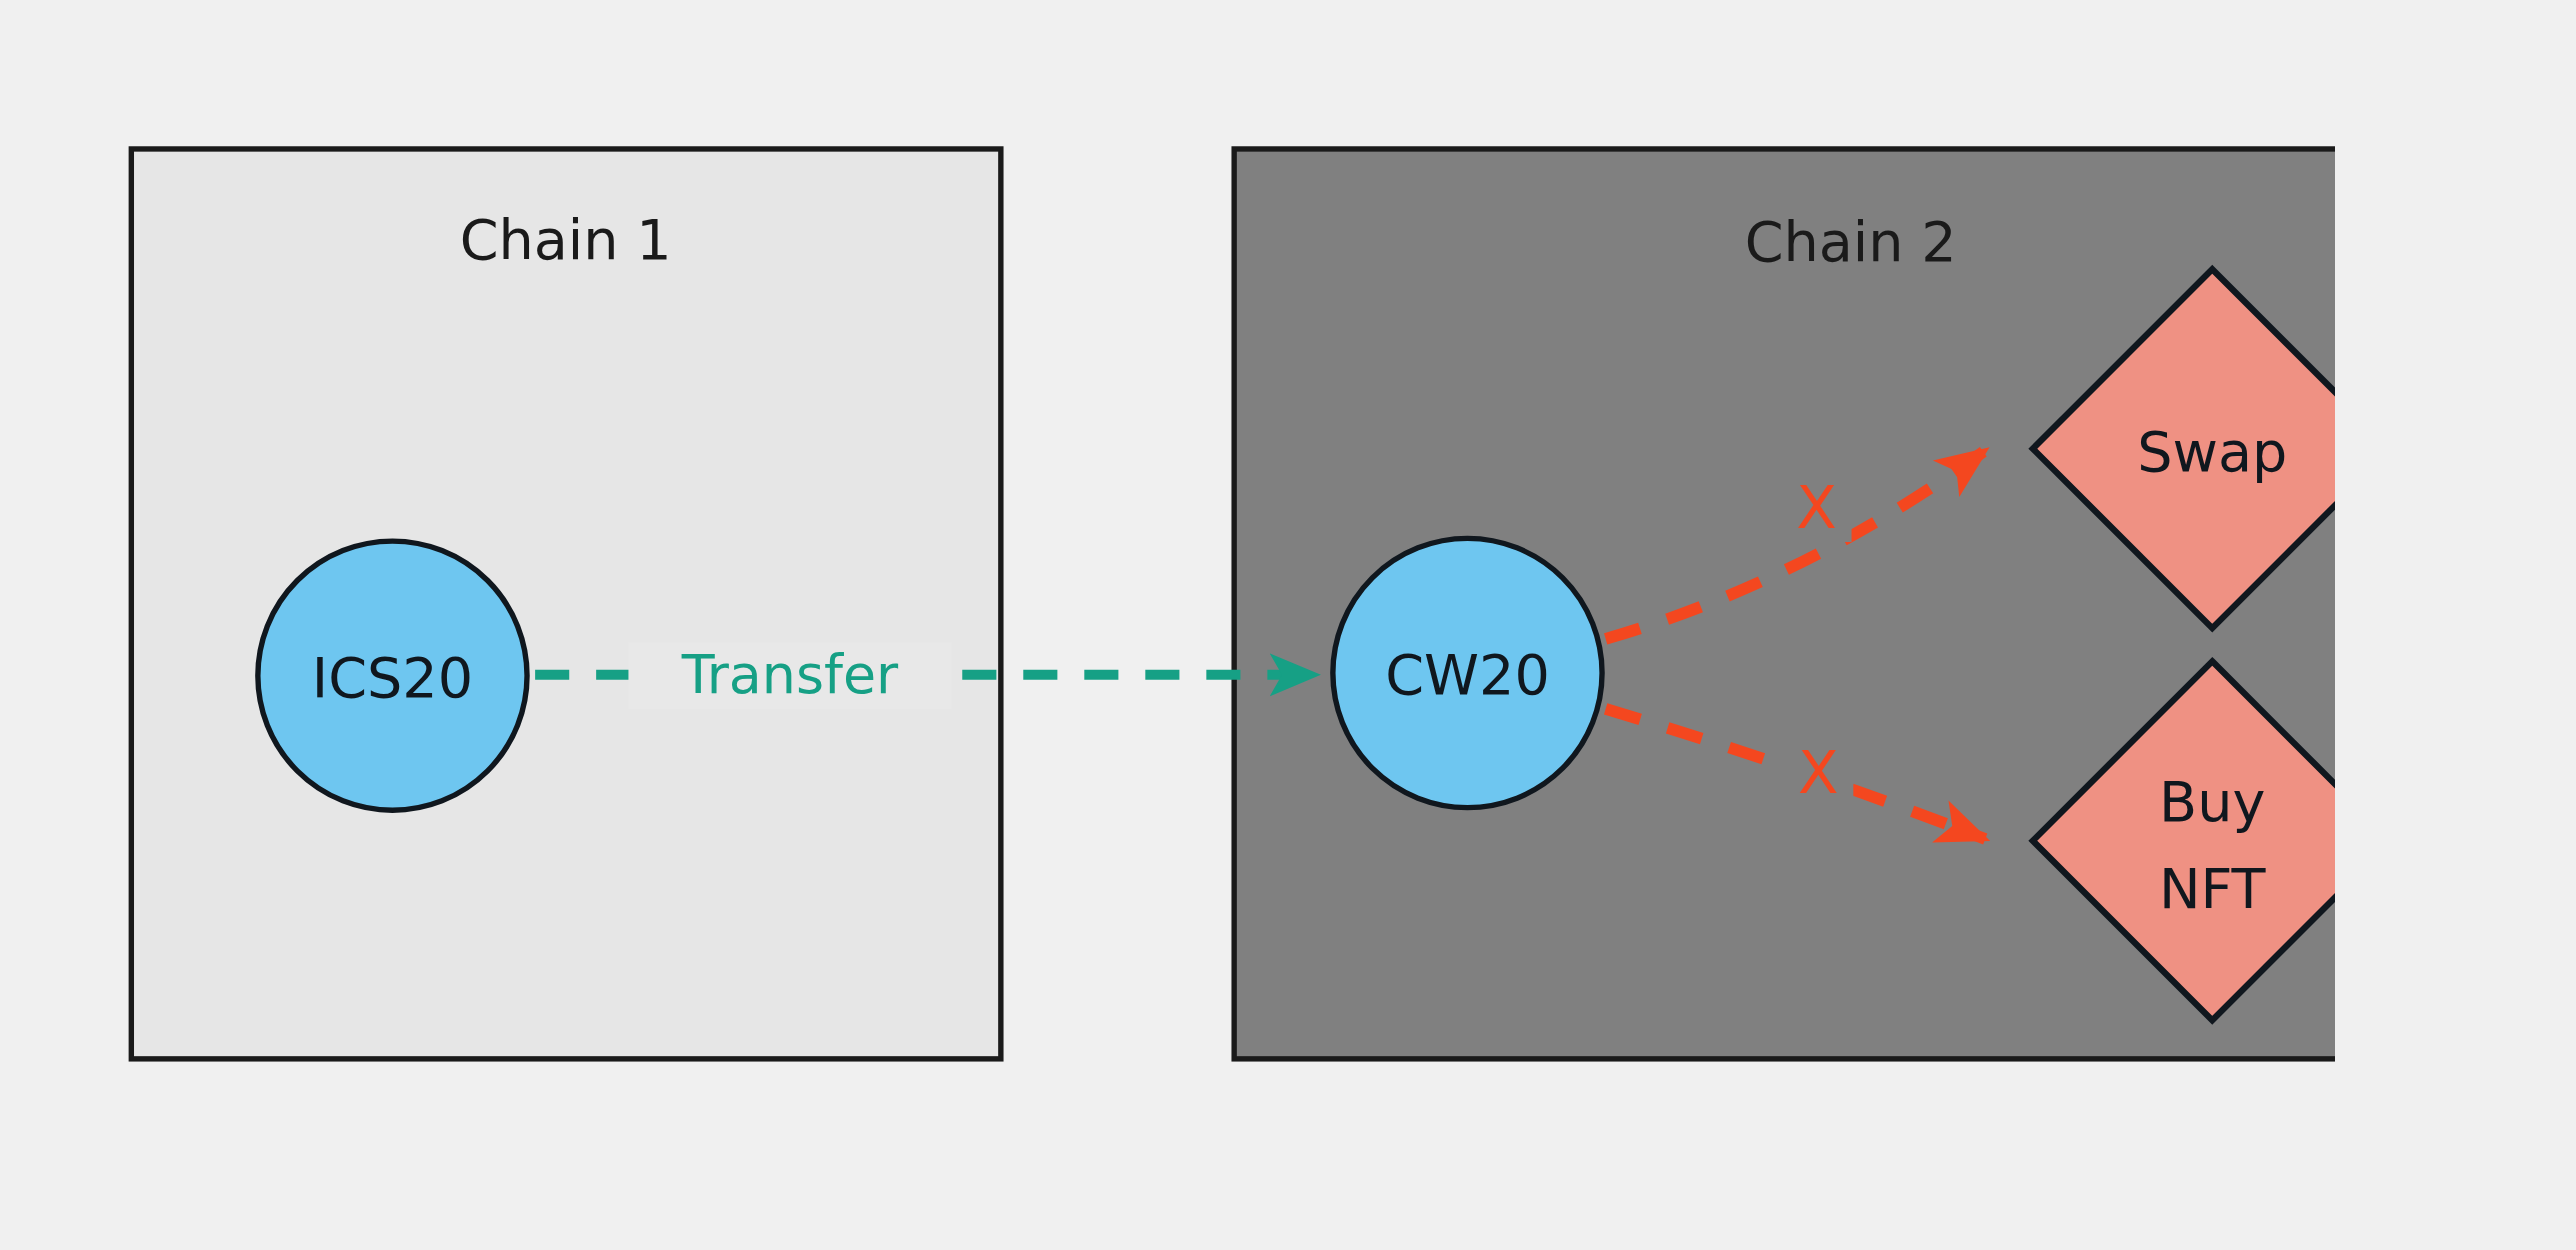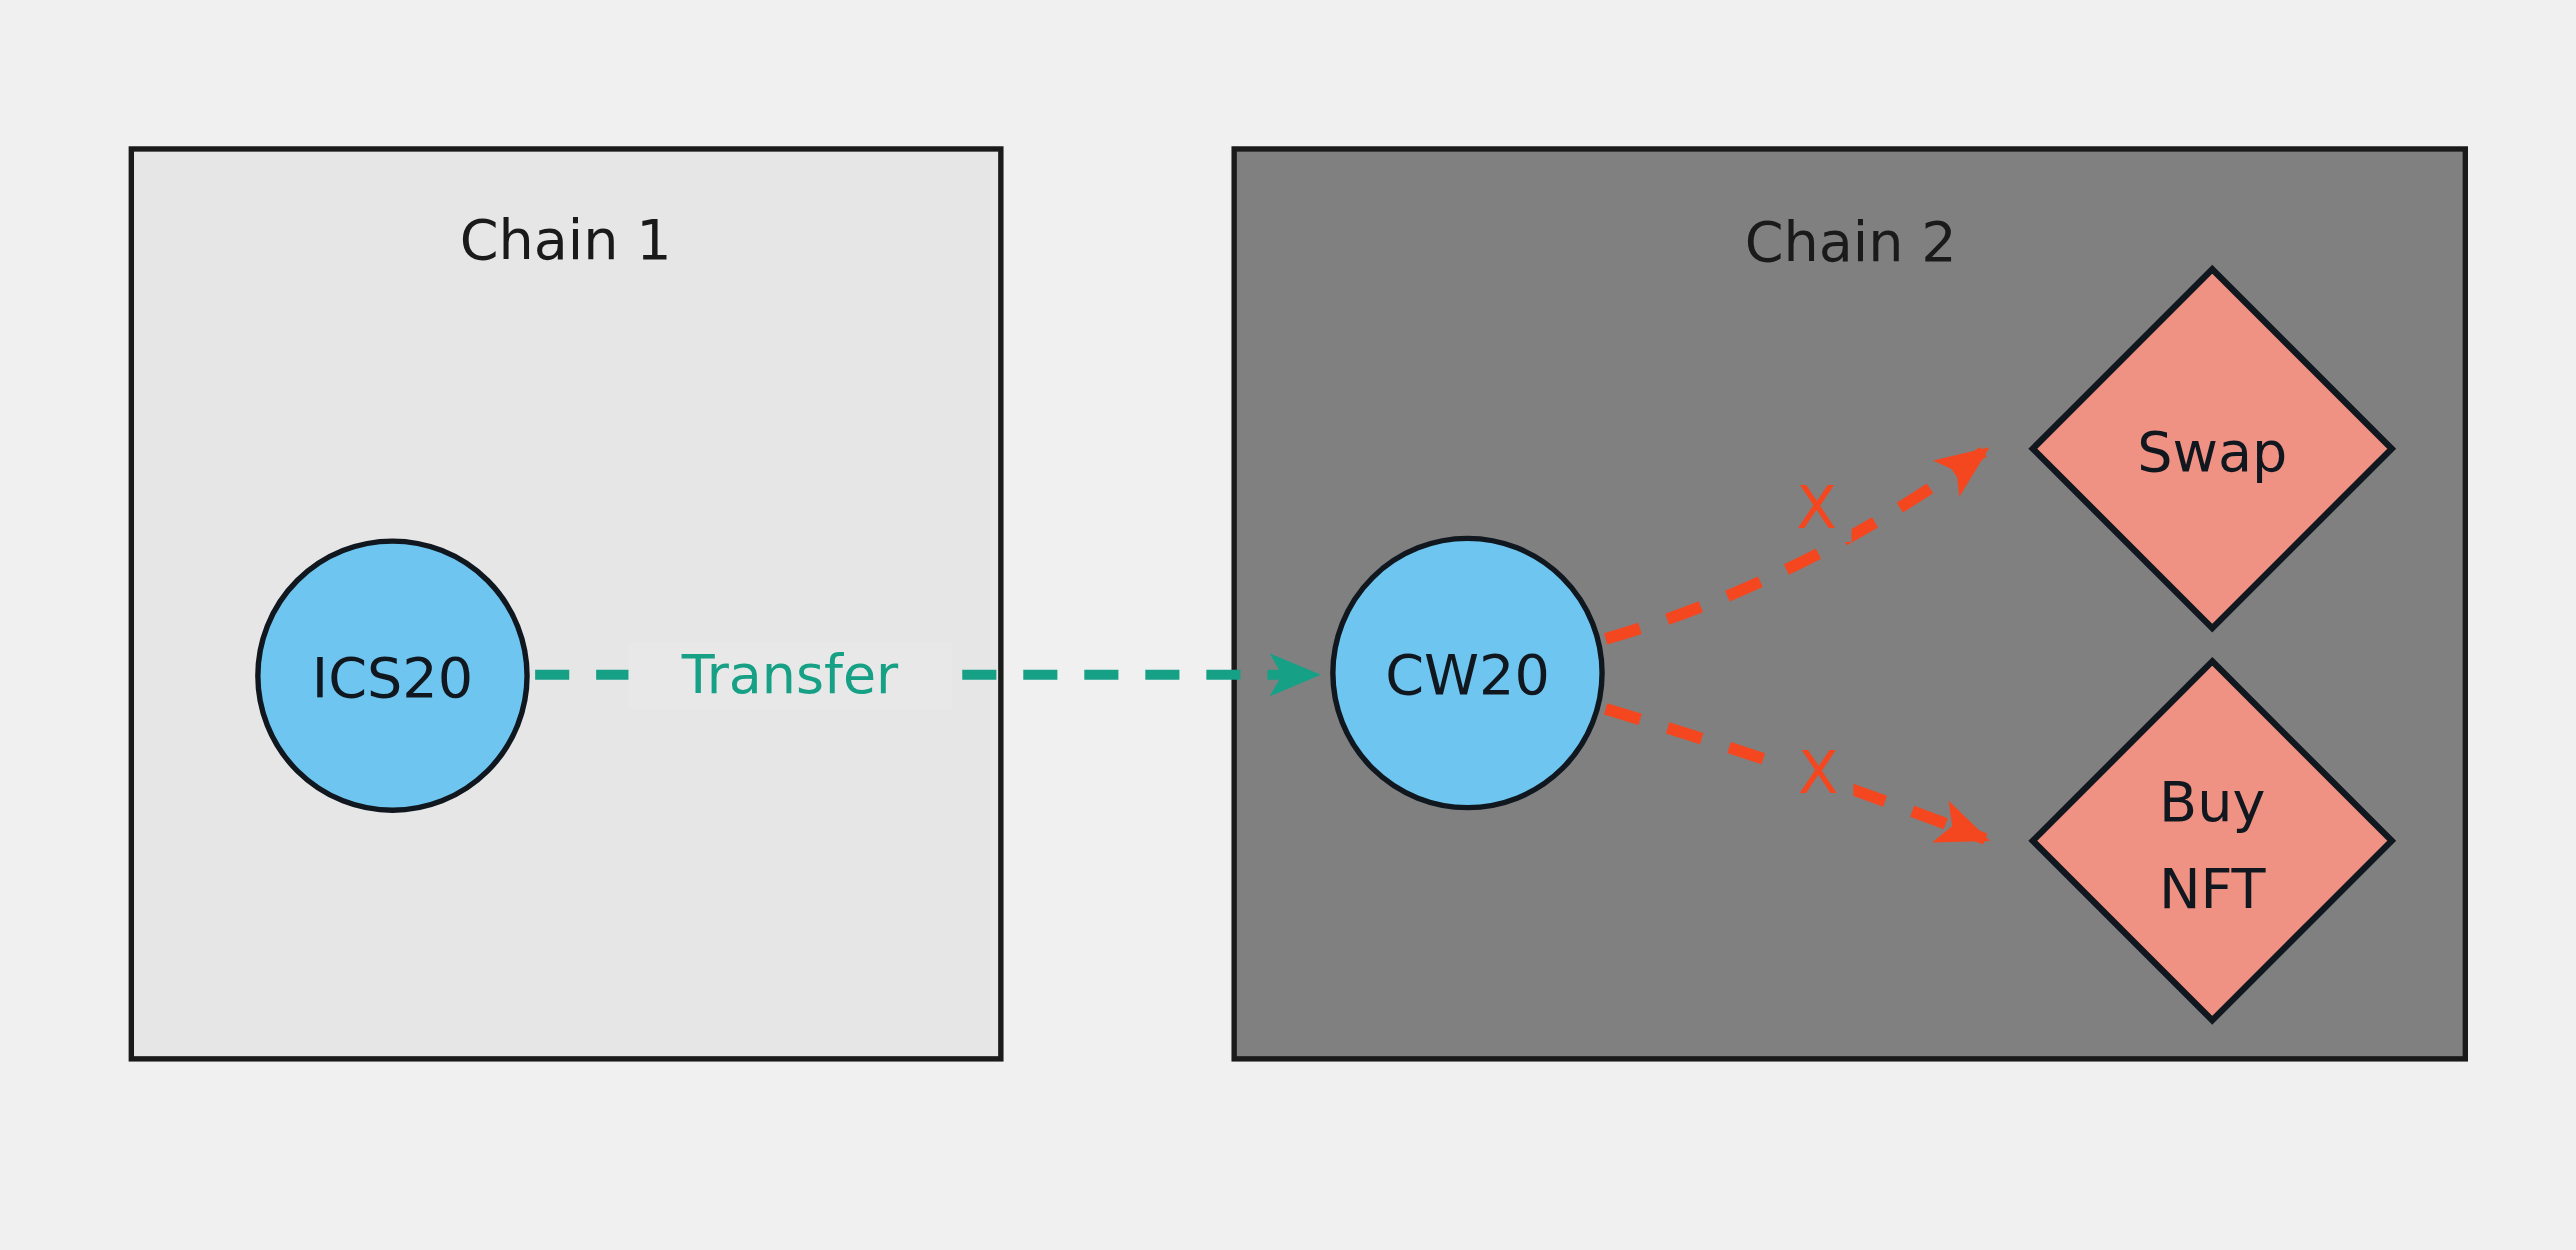--- a/index.html
+++ b/index.html
@@ -6,24 +6,25 @@
   html, body {
     margin: 0;
     padding: 0;
     background: #f0f0f0;
   }
   body {
     font-family: "DejaVu Sans", "Liberation Sans", sans-serif;
   }
   #stage {
     position: relative;
-    width: 2576px;
+    width: 2300px;
     height: 1250px;
     background: #f0f0f0;
     overflow: hidden;
+    padding-left: 35px;
   }
   #diagram-svg {
     position: absolute;
     left: 0;
     top: 0;
     width: 2576px;
     height: 1250px;
     display: block;
   }
   .chain-box-rect {

